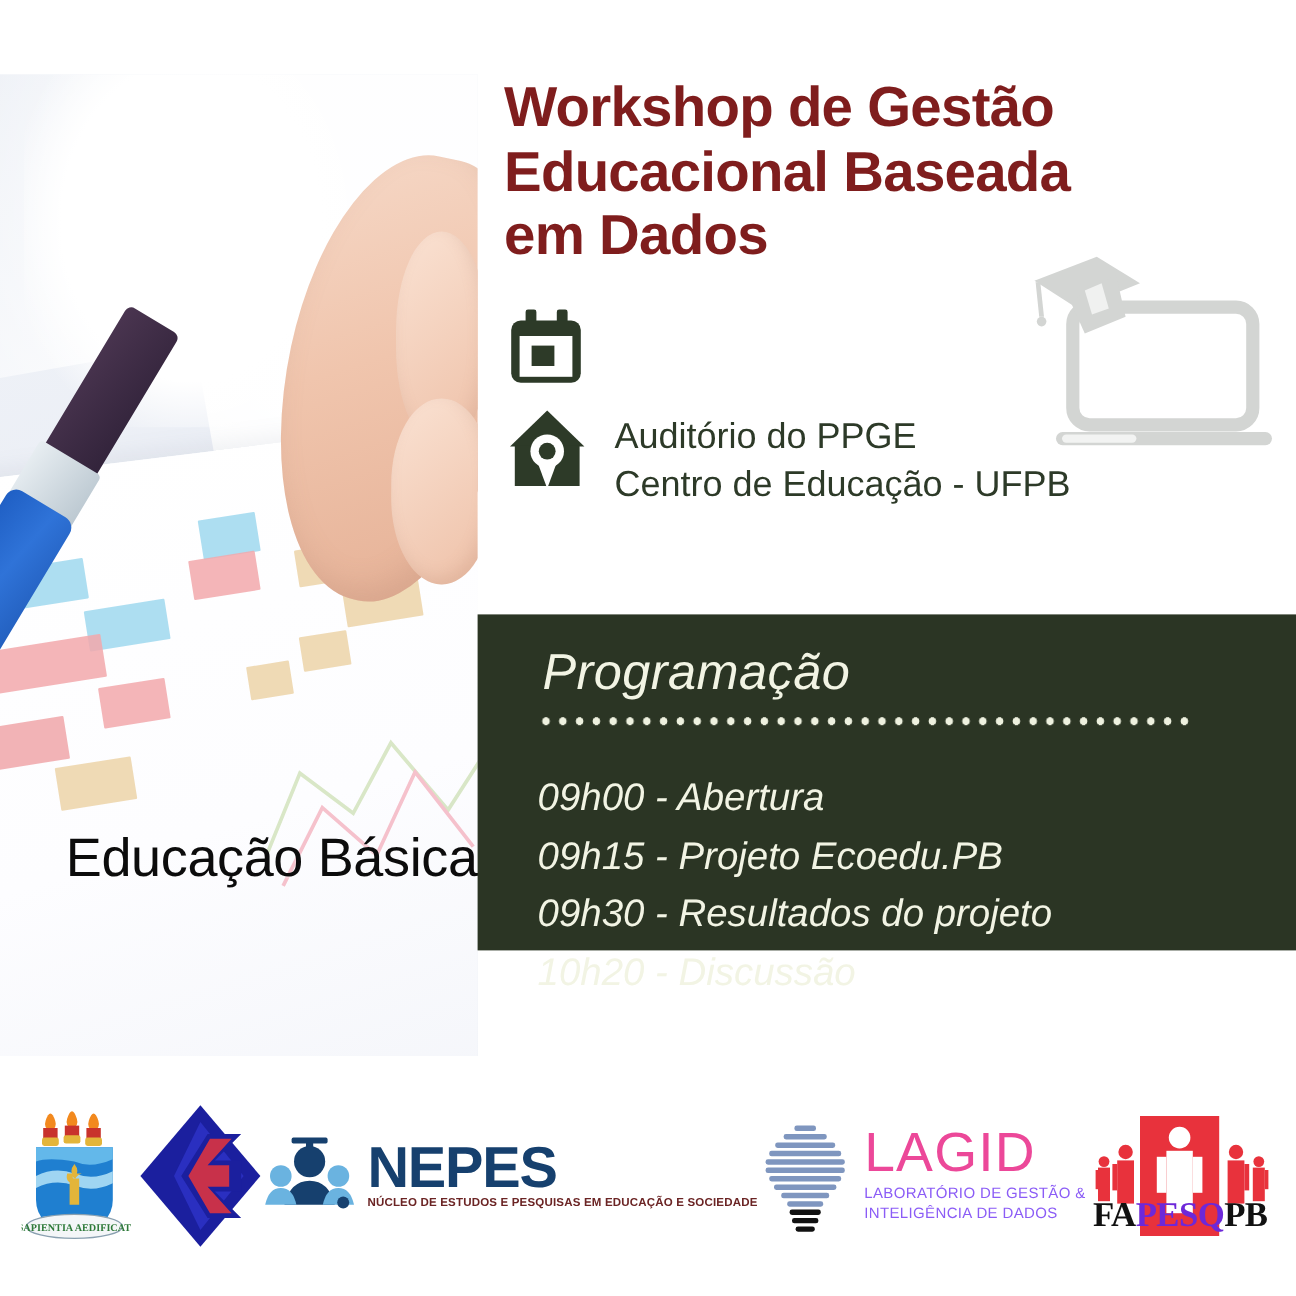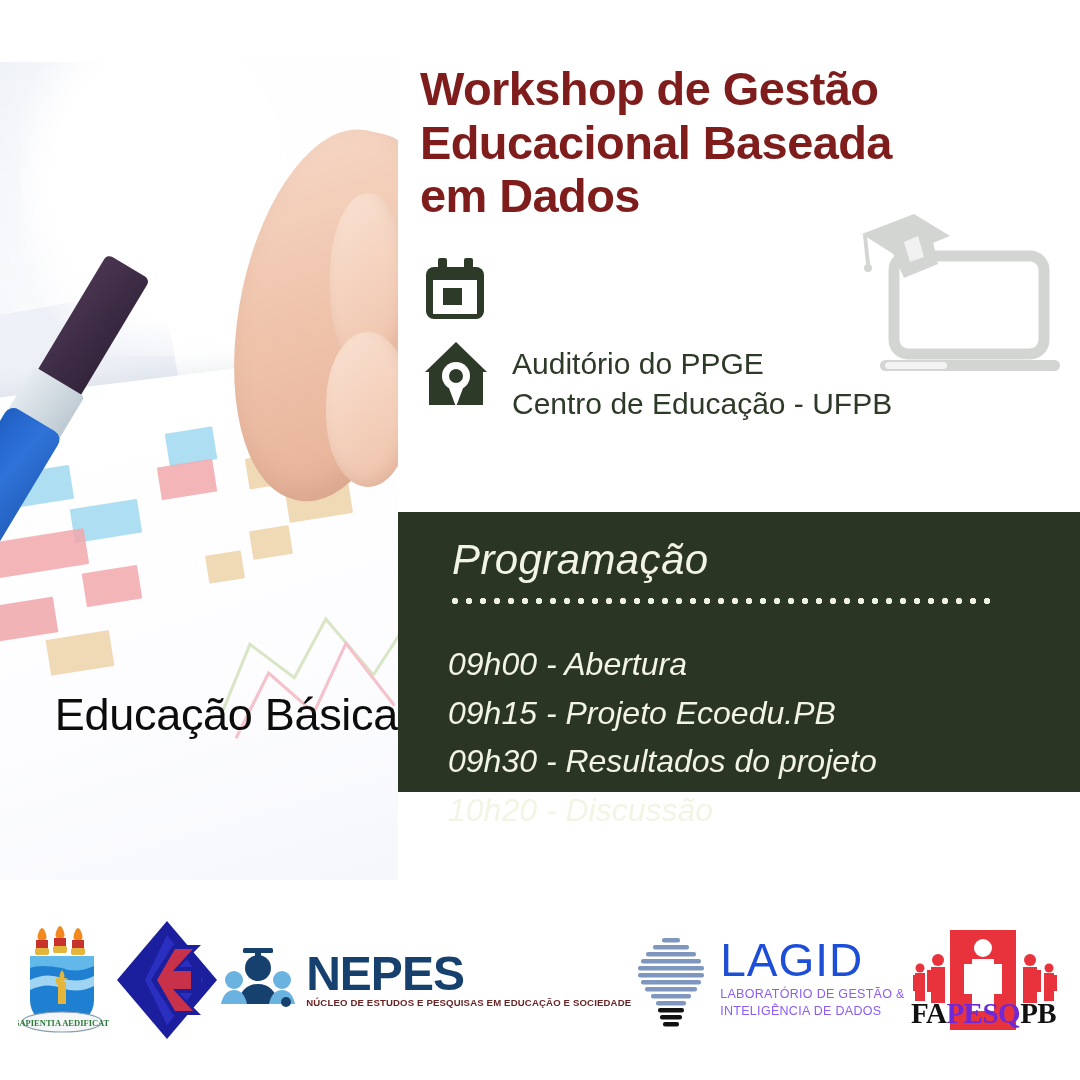--- a/index.html
+++ b/index.html
@@ -127,21 +127,21 @@
   .agenda div{white-space:pre;}
 
   
   .logos{position:absolute;left:0;top:880px;width:1080px;height:200px;background:#fff;
     display:flex;align-items:center;justify-content:space-around;padding:0 18px;box-sizing:border-box;}
   .logo{display:flex;align-items:center;gap:10px;}
   .nepes-txt{display:flex;flex-direction:column;}
   .nepes-word{color:#16406e;font-weight:700;font-size:48px;line-height:.92;letter-spacing:-1px;}
   .nepes-sub{color:#6b2424;font-weight:700;font-size:9.6px;letter-spacing:.15px;white-space:nowrap;}
   .lagid-txt{display:flex;flex-direction:column;justify-content:center;}
-  .lagid-word{color:#1d4ed8;font-weight:400;font-size:46px;line-height:.9;letter-spacing:1px;}
+  .lagid-word{color:#ec4899;font-weight:400;font-size:46px;line-height:.9;letter-spacing:1px;}
   .lagid-sub{color:#8b5cf6;font-size:12.5px;line-height:1.35;letter-spacing:.3px;white-space:pre-line;margin-top:5px;}
   .fapesq{position:relative;width:156px;height:108px;}
   .fapesq-word{position:absolute;left:0;bottom:4px;width:100%;text-align:center;
     font-family:"Liberation Serif",serif;font-weight:700;font-size:29px;letter-spacing:-.5px;}
   .fapesq-word .blk{color:#111;}
   .fapesq-word .wht{color:#6d28d9;}
 </style>
 </head>
 <body>
 

